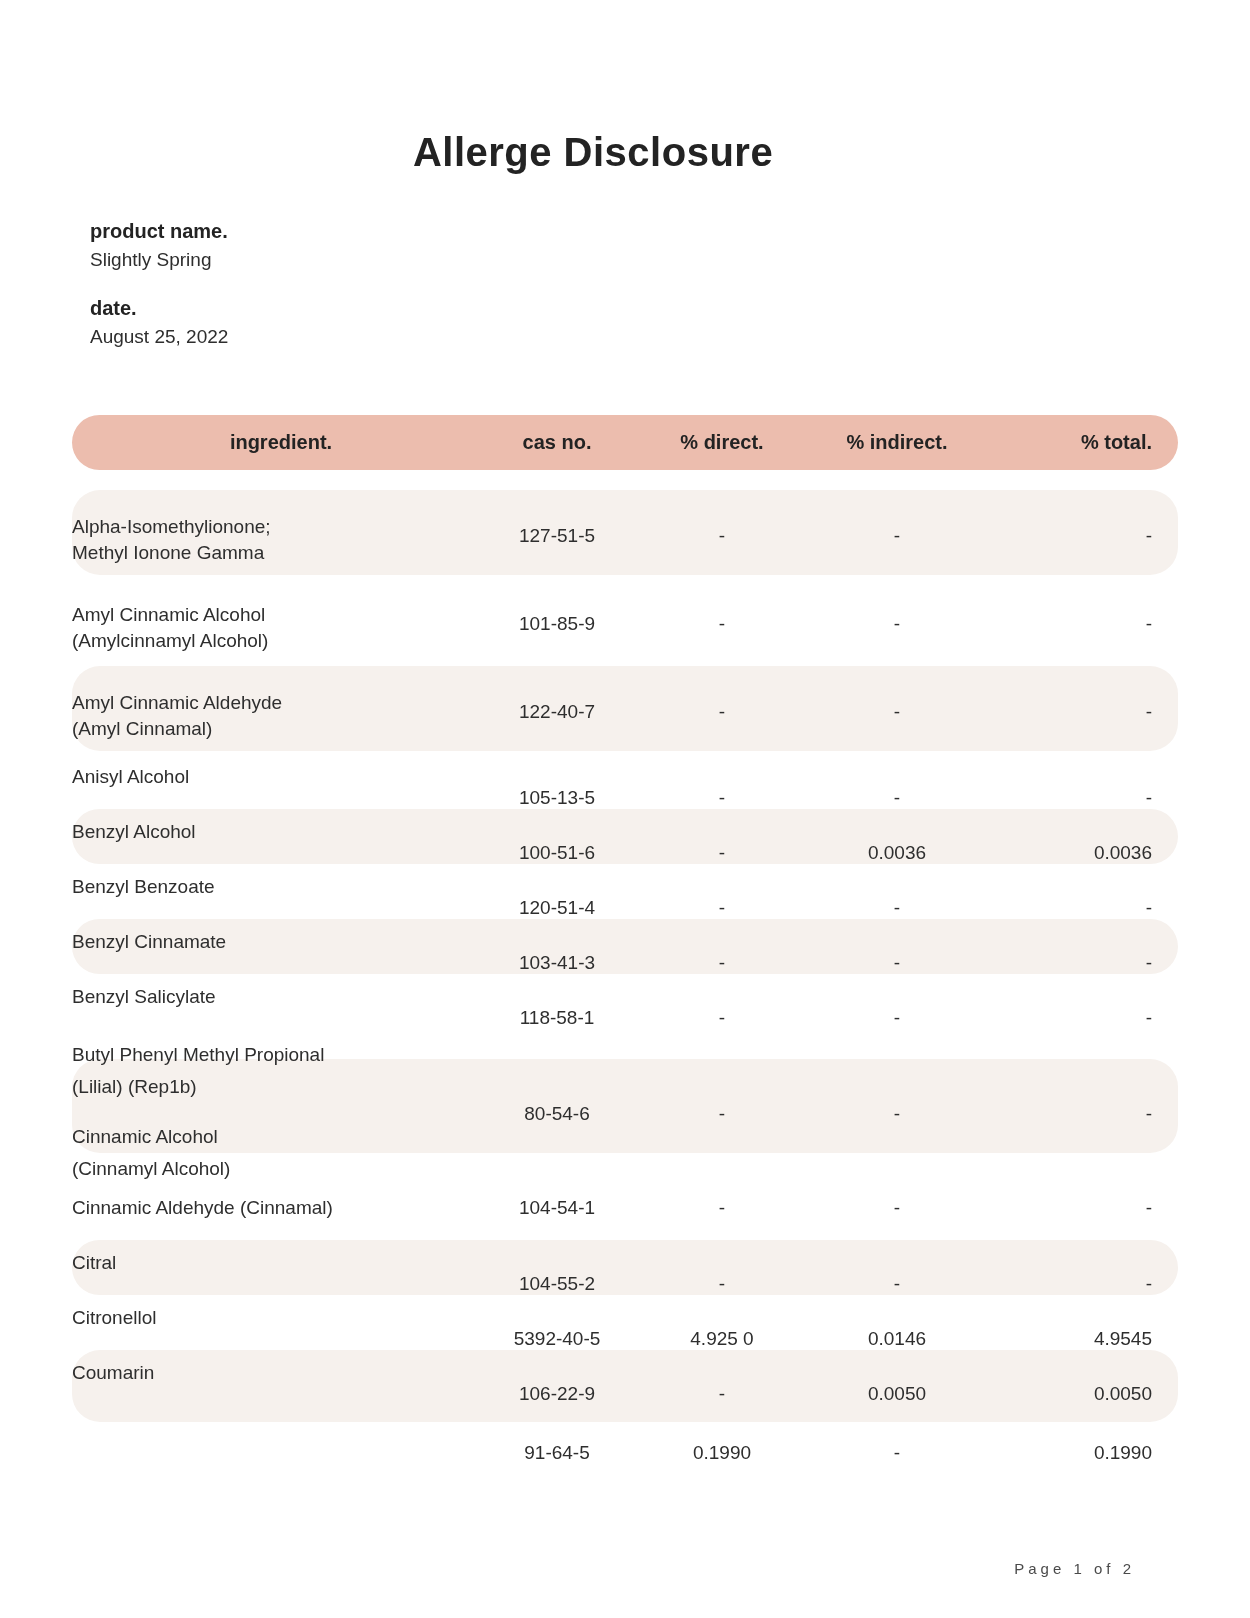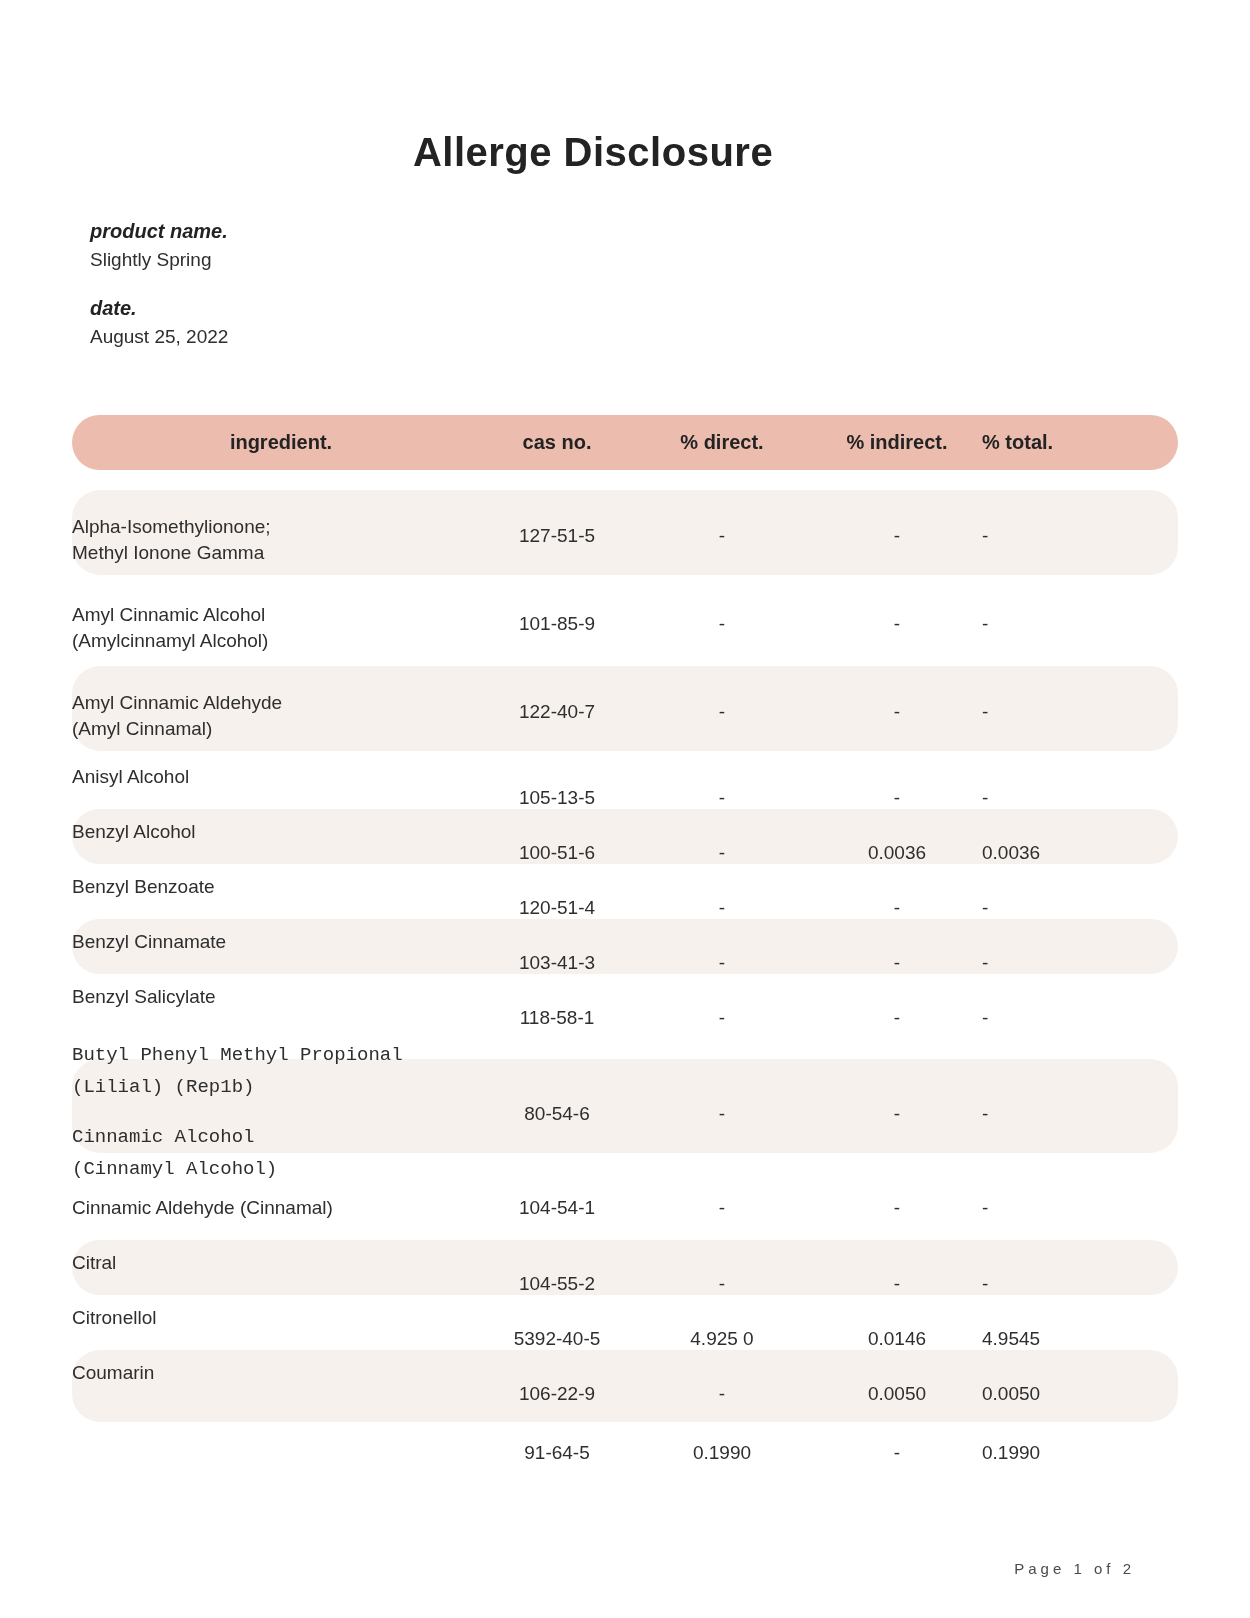--- a/index.html
+++ b/index.html
@@ -26,21 +26,20 @@
   .meta {
     position:absolute;
     top:220px; left:90px;
     font-size:19px;
   }
   .meta-label {
     font-weight:700;
     font-size:20px;
     color:#232323;
     margin-bottom:6px;
-    font-style:italic;
   }
   .meta-value {
     color:#2e2e2e;
     margin-bottom:26px;
   }
   .table {
     position:absolute;
     top:415px; left:72px;
     width:1106px;
   }
@@ -54,21 +53,21 @@
     font-size:20px;
     color:#232323;
     margin-bottom:20px;
   }
   .cell { box-sizing:border-box; }
   .col-ing { width:410px; }
   .thead .col-ing { padding-left:8px; text-align:center; }
   .col-cas { width:150px; text-align:center; }
   .col-dir { width:180px; text-align:center; }
   .col-ind { width:170px; text-align:center; }
-  .col-tot { width:170px; text-align:left; }
+  .col-tot { width:170px; text-align:right; }
   .row {
     display:flex;
     font-size:19px;
     position:relative;
   }
   .row.shaded {
     background:var(--shade, #f6f1ed);
     border-radius:28px;
   }
   .name-line { line-height:26px; }
@@ -90,21 +89,21 @@
   .r4.shaded { background:none; }
   .r4.shaded::before {
     content:"";
     position:absolute;
     left:0; right:0; top:30px; bottom:32px;
     background:var(--shade, #f6f1ed);
     border-radius:28px;
     z-index:0;
   }
   .r4 .cell { position:relative; z-index:1; }
-  .r4 .col-ing { padding-top:10px;font-family:Liberation Mono, monospace; }
+  .r4 .col-ing { padding-top:10px; }
   .r4 .name-line { line-height:32px; }
   .r4 .name-line:nth-child(3) { margin-top:18px; }
   .r4 .val { padding-top:74px; }
   
   .r0 { min-height:48px; }
   .r0 .val { padding-top:20px; }
   .footer {
     position:absolute;
     top:1560px; right:115px;
     font-size:15px;

